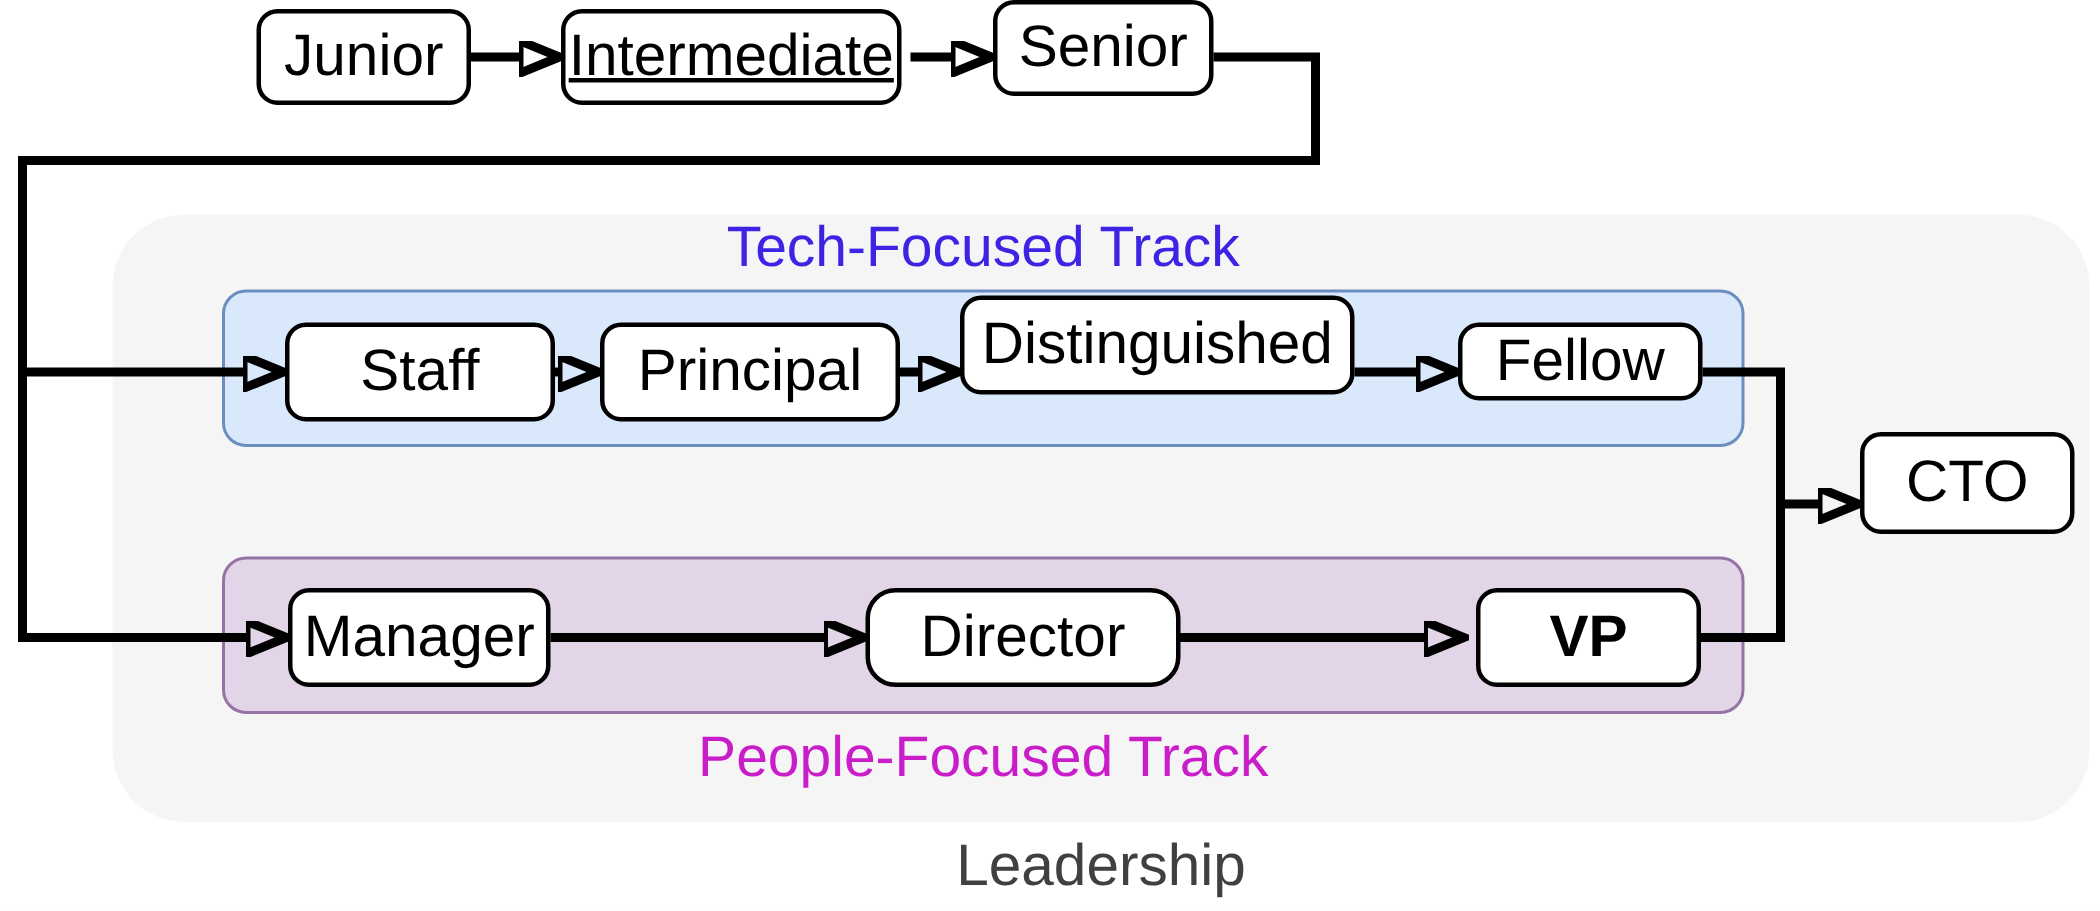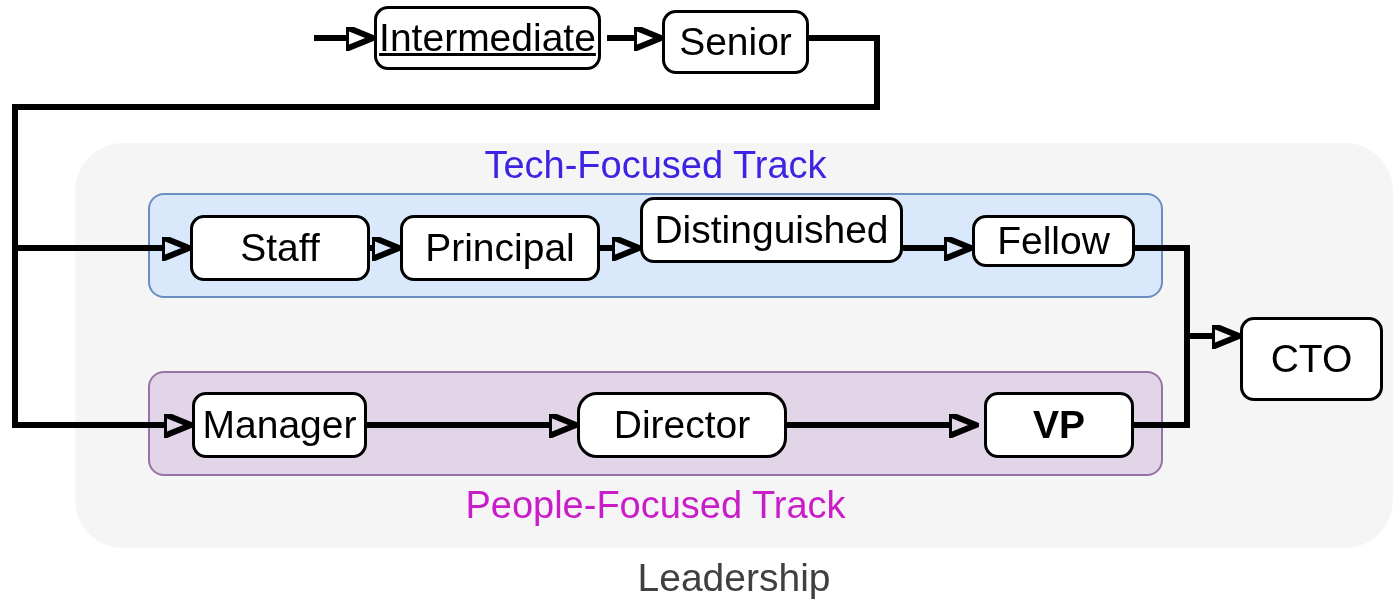--- a/index.html
+++ b/index.html
@@ -68,32 +68,32 @@
     border-radius: 14px;
     box-sizing: border-box;
     font-size: 39px;
     color: #000000;
     z-index: 4;
     white-space: nowrap;
   }
   
   .n-junior        { left: 171px; top: 6px;   width: 143px; height: 64px; }
   .n-intermediate  { left: 374px; top: 6px;   width: 227px; height: 64px; text-decoration: underline; }
-  .n-senior        { left: 662px; top: 10px;   width: 147px; height: 64px; }
+  .n-senior        { left: 662px; top: 0;   width: 147px; height: 64px; }
   
   .n-staff         { left: 190px; top: 215px; width: 180px; height: 66px; }
   .n-principal     { left: 400px; top: 215px; width: 200px; height: 66px; }
   .n-distinguished { left: 640px; top: 197px; width: 263px; height: 66px; }
   .n-fellow        { left: 972px; top: 215px; width: 163px; height: 52px; }
   
   .n-manager       { left: 192px; top: 392px; width: 175px; height: 66px; }
   .n-director      { left: 577px; top: 392px; width: 210px; height: 66px; border-radius: 20px; }
   .n-vp            { left: 984px; top: 392px; width: 150px; height: 66px; font-weight: bold; }
   
-  .n-cto           { left: 1240px; top: 317px; width: 143px; height: 84px; }
+  .n-cto           { left: 1240px; top: 288px; width: 143px; height: 68px; }
 </style>
 </head>
 <body>
 
 <div class="canvas">
 
   <div class="group" style="background-color: rgb(245, 245, 245);"></div>
 
   <div class="track tech" style="background-color: rgb(218, 232, 252); border-color: rgb(108, 142, 191);"></div>
   <div class="track people" style="background-color: rgb(225, 213, 231); border-color: rgb(150, 115, 166);"></div>
@@ -115,20 +115,21 @@
     <path d="M15,248 L163,248" marker-end="url(#arrow)"></path>
     <path d="M350,248 L373,248" marker-end="url(#arrow)"></path>
     <path d="M580,248 L613,248" marker-end="url(#arrow)"></path>
     <path d="M903,248 L945,248" marker-end="url(#arrow)"></path>
     <path d="M367,425 L550,425" marker-end="url(#arrow)"></path>
     <path d="M755,425 L950,425" marker-end="url(#arrow)"></path>
     <path d="M1135,248 L1187,248 L1187,425 L1131,425"></path>
     <path d="M1187,336 L1213,336" marker-end="url(#arrow)"></path>
   </svg>
 
+  <div class="node n-junior">Junior</div>
   <div class="node n-intermediate">Intermediate</div>
   <div class="node n-senior">Senior</div>
 
   <div class="node n-staff">Staff</div>
   <div class="node n-principal">Principal</div>
   <div class="node n-distinguished">Distinguished</div>
   <div class="node n-fellow">Fellow</div>
 
   <div class="node n-manager">Manager</div>
   <div class="node n-director">Director</div>

